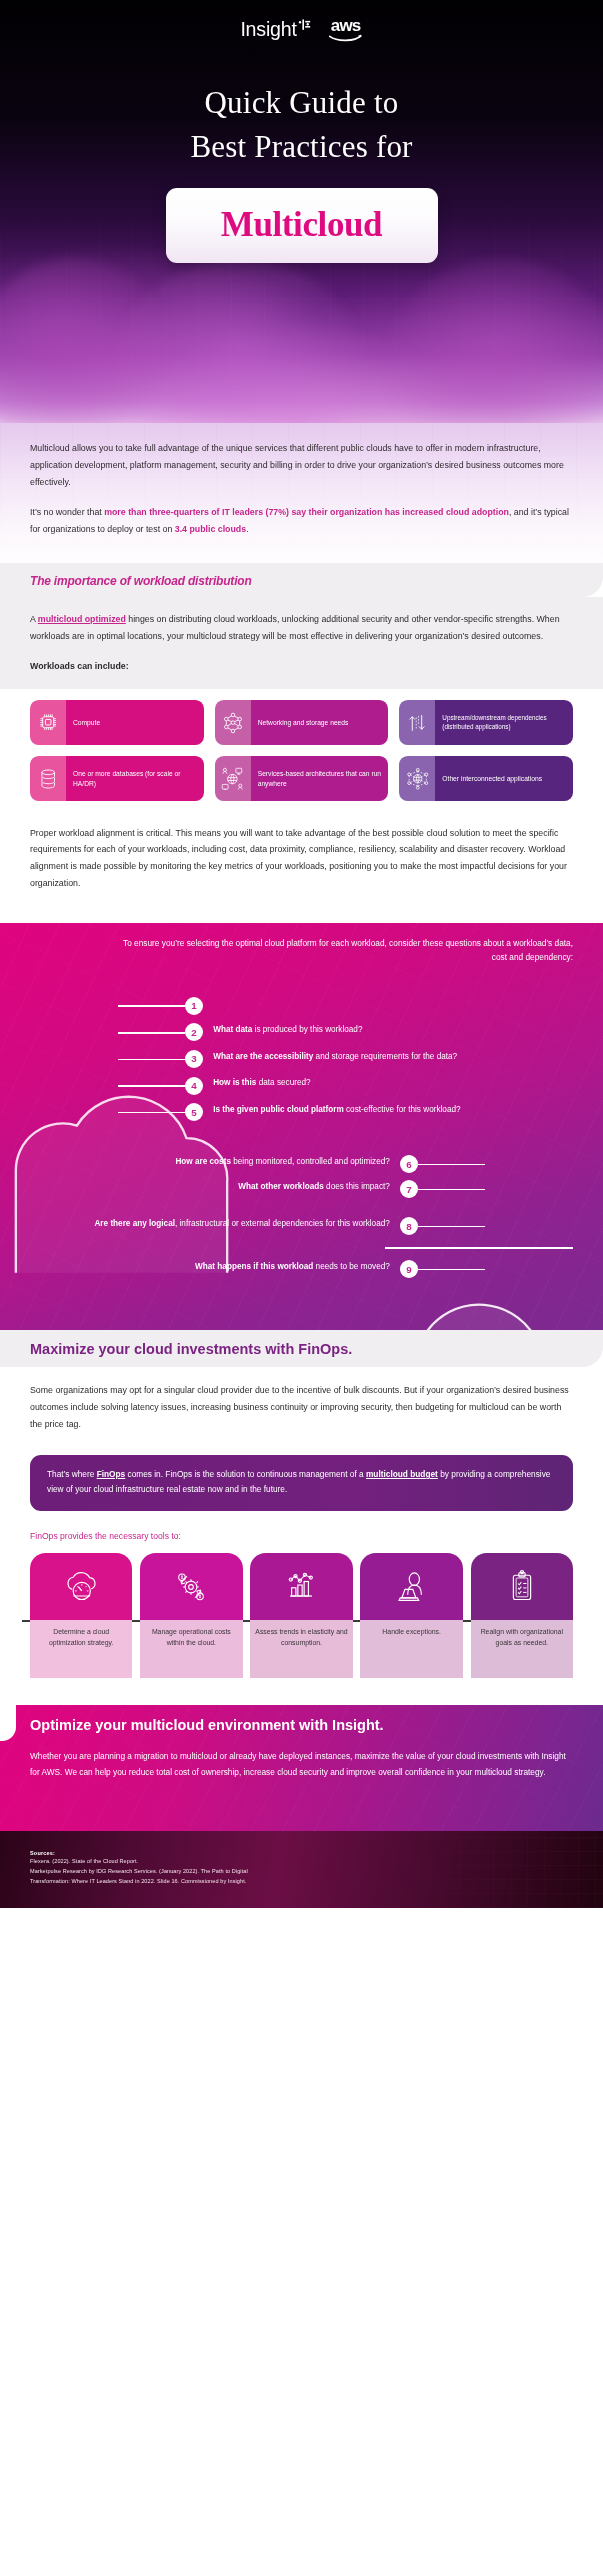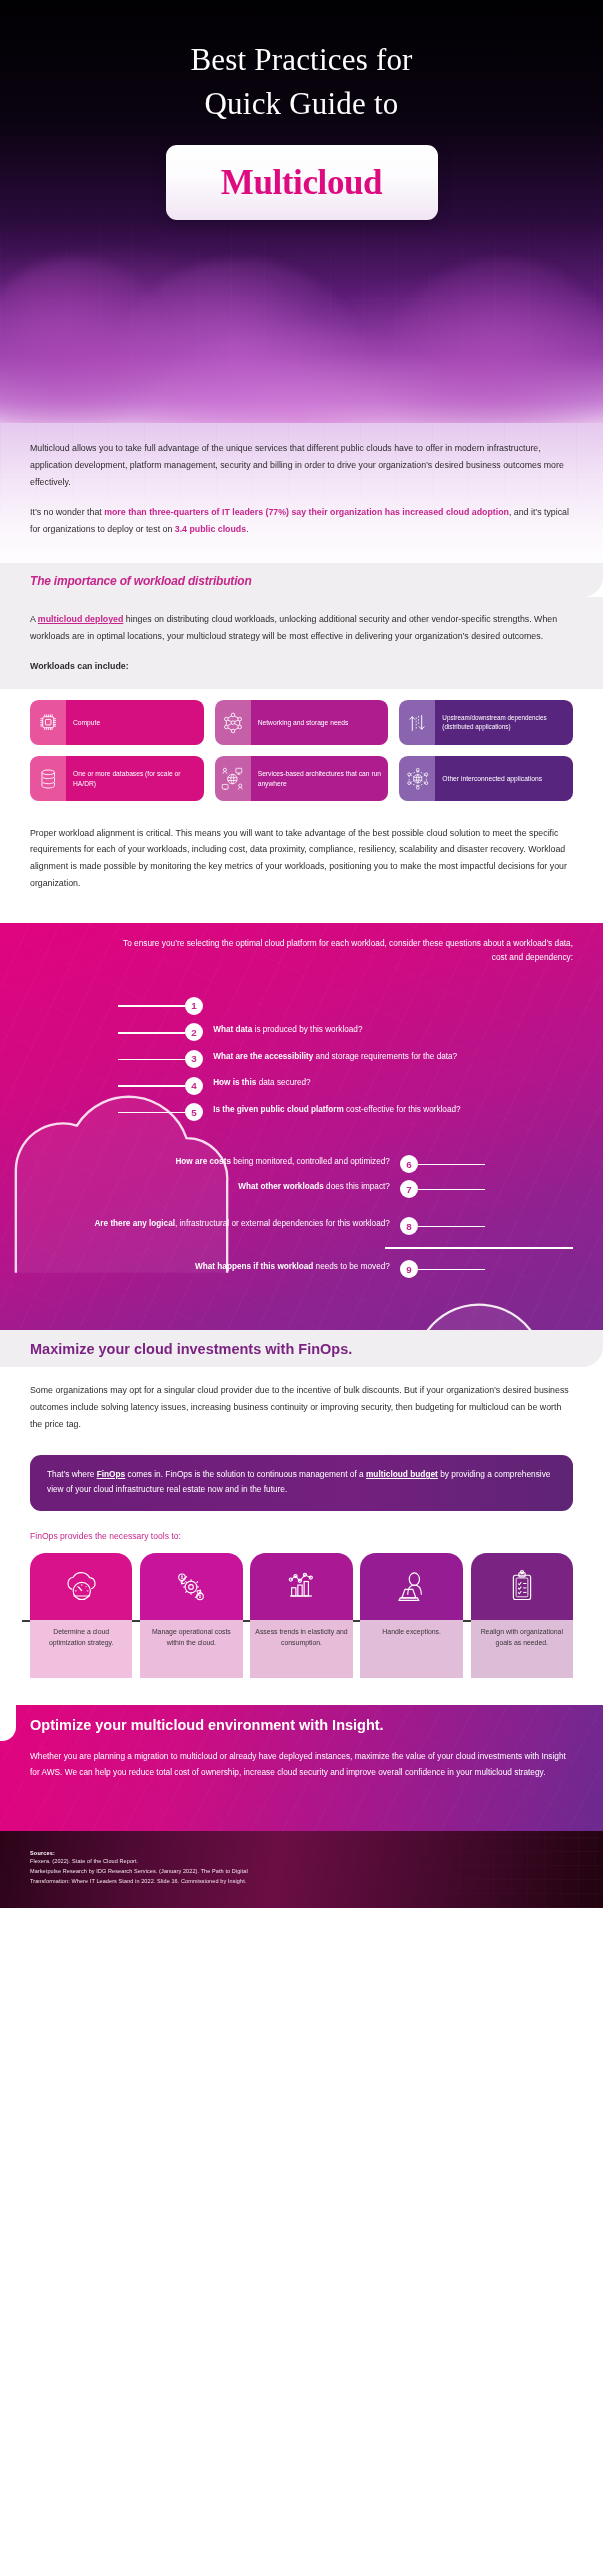--- a/index.html
+++ b/index.html
@@ -269,24 +269,45 @@
 <body>
 
 <div class="page">
 
   <section class="hero">
     <div class="circuit"></div>
     <div class="blob b1"></div>
     <div class="blob b2"></div>
     <div class="blob b3"></div>
 
+    <div class="logo-row">
+      <div class="insight-logo">
+        <span class="insight-word">Insight</span>
+        <span class="insight-mark">
+          <svg width="13.3" height="13.3" viewBox="0 0 17 17">
+            <circle cx="2.6" cy="4.2" r="1.5" fill="#fff"></circle>
+            <rect x="5.6" y="0.6" width="2.1" height="13.2" fill="#fff"></rect>
+            <rect x="9.2" y="2.4" width="6.4" height="2.0" fill="#fff"></rect>
+            <rect x="9.2" y="9.0" width="6.4" height="2.0" fill="#fff"></rect>
+            <circle cx="12.4" cy="6.7" r="1.5" fill="#fff"></circle>
+          </svg>
+        </span>
+      </div>
+      <div class="aws-logo">
+        <div class="aws-word">aws</div>
+        <svg width="34" height="8.6" viewBox="0 0 44 11">
+          <path d="M1 3 C10 10 34 10 41 2" stroke="#fff" stroke-width="2.2" fill="none" stroke-linecap="round"></path>
+          <path d="M38 1.5 L42.5 2.5 L39.5 5.5 Z" fill="#fff"></path>
+        </svg>
+      </div>
+    </div>
 
     <div class="hero-title">
+      <div>Quick Guide to</div>
       <div>Best Practices for</div>
-      <div>Quick Guide to</div>
     </div>
 
     <div class="badge">
       <span class="badge-text">Multicloud</span>
     </div>
   </section>
 
   <section class="lightwrap">
     <div class="wash"></div>
     <div class="washcircuit"></div>
@@ -297,21 +318,21 @@
     </div>
 
     <div style="height:20.4px;"></div>
 
     <div class="sec-head">
       <h2>The importance of workload distribution</h2>
     </div>
 
     <div class="greyband">
       <div class="inner" style="padding-top:14px; padding-bottom:14px;">
-        <p class="body"><span>A </span><span class="mag-u">multicloud deployed</span><span> hinges on distributing cloud workloads, unlocking additional security and other vendor-specific strengths. When workloads are in optimal locations, your multicloud strategy will be most effective in delivering your organization’s desired outcomes.</span></p>
+        <p class="body"><span>A </span><span class="mag-u">multicloud optimized</span><span> hinges on distributing cloud workloads, unlocking additional security and other vendor-specific strengths. When workloads are in optimal locations, your multicloud strategy will be most effective in delivering your organization’s desired outcomes.</span></p>
         <p class="body mag" style="margin-top:13.3px; font-weight:700;">Workloads can include:</p>
       </div>
     </div>
 
     <div class="inner" style="padding-top:11px; padding-bottom:3.1px;">
       <div class="cards">
 
         <div class="card pink">
           <div class="ic">
             <svg width="20.4" height="20.4" viewBox="0 0 26 26" fill="none" stroke="#fff" stroke-width="1.2">

